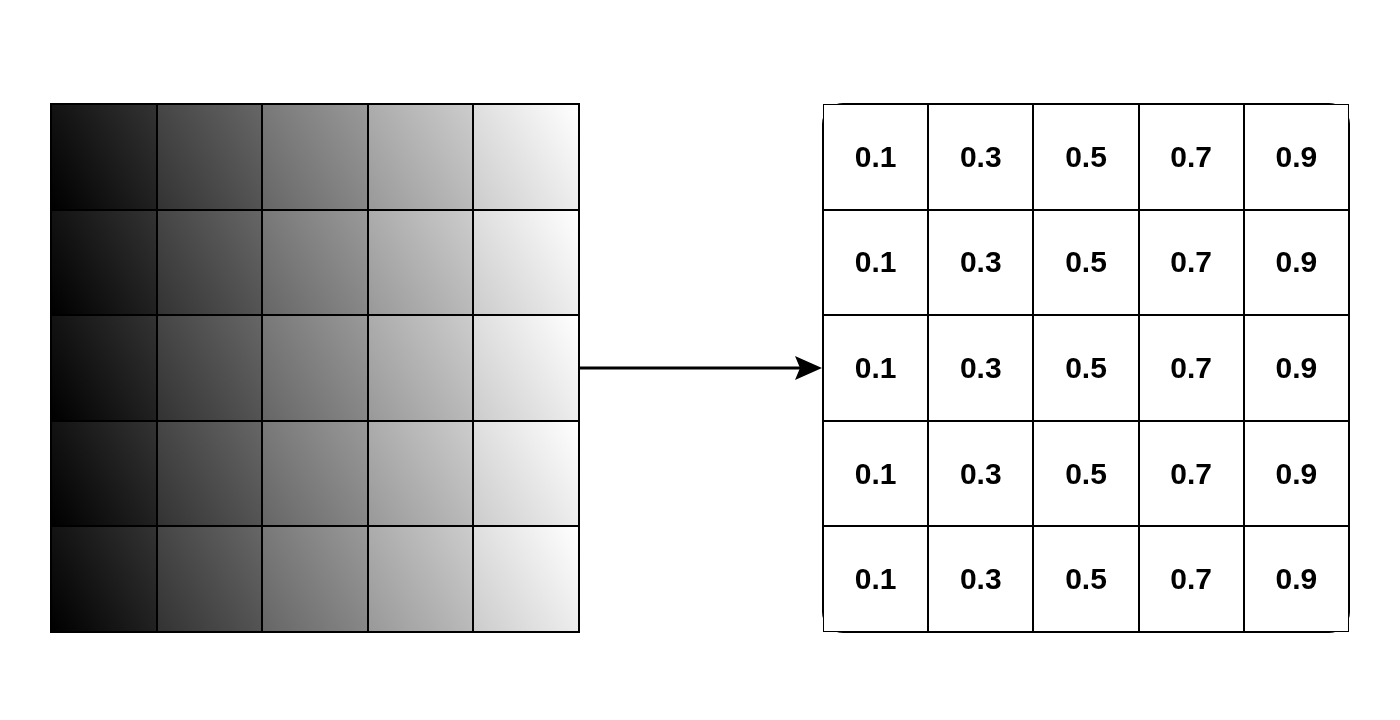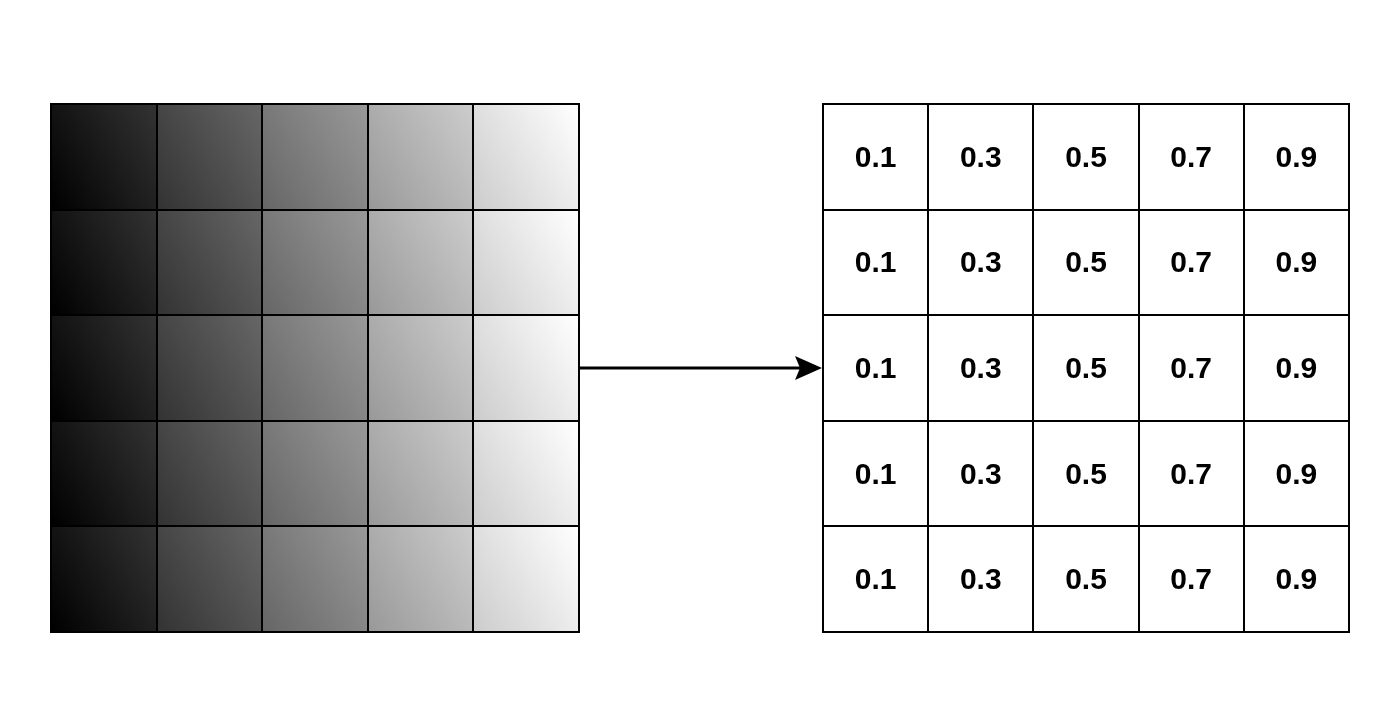--- a/index.html
+++ b/index.html
@@ -88,21 +88,21 @@
       <div class="pcell" style="background: linear-gradient(60deg, rgb(102, 102, 102), rgb(153, 153, 153)); border-color: rgb(0, 0, 0);"></div>
       <div class="pcell" style="background: linear-gradient(60deg, rgb(153, 153, 153), rgb(204, 204, 204)); border-color: rgb(0, 0, 0);"></div>
       <div class="pcell" style="background: linear-gradient(60deg, rgb(204, 204, 204), rgb(255, 255, 255)); border-color: rgb(0, 0, 0);"></div>
     </div>
 
   <svg class="arrow-svg" viewBox="0 0 242 50" xmlns="http://www.w3.org/2000/svg">
     <line x1="0" y1="25" x2="220" y2="25" stroke-width="3" stroke="#000000"></line>
     <polygon points="215,13 242,25 215,37 220,25" fill="#000000"></polygon>
   </svg>
 
-  <div class="grid value-grid" style="border-color: rgb(0, 0, 0);">
+  <div class="grid value-grid" style="border-color: rgb(0, 0, 0); border-radius: 21px;">
       <div class="vcell" style="background: rgb(255, 255, 255); color: rgb(0, 0, 0); border-color: rgb(0, 0, 0);">0.1</div>
       <div class="vcell" style="background: rgb(255, 255, 255); color: rgb(0, 0, 0); border-color: rgb(0, 0, 0);">0.3</div>
       <div class="vcell" style="background: rgb(255, 255, 255); color: rgb(0, 0, 0); border-color: rgb(0, 0, 0);">0.5</div>
       <div class="vcell" style="background: rgb(255, 255, 255); color: rgb(0, 0, 0); border-color: rgb(0, 0, 0);">0.7</div>
       <div class="vcell" style="background: rgb(255, 255, 255); color: rgb(0, 0, 0); border-color: rgb(0, 0, 0);">0.9</div>
       <div class="vcell" style="background: rgb(255, 255, 255); color: rgb(0, 0, 0); border-color: rgb(0, 0, 0);">0.1</div>
       <div class="vcell" style="background: rgb(255, 255, 255); color: rgb(0, 0, 0); border-color: rgb(0, 0, 0);">0.3</div>
       <div class="vcell" style="background: rgb(255, 255, 255); color: rgb(0, 0, 0); border-color: rgb(0, 0, 0);">0.5</div>
       <div class="vcell" style="background: rgb(255, 255, 255); color: rgb(0, 0, 0); border-color: rgb(0, 0, 0);">0.7</div>
       <div class="vcell" style="background: rgb(255, 255, 255); color: rgb(0, 0, 0); border-color: rgb(0, 0, 0);">0.9</div>

